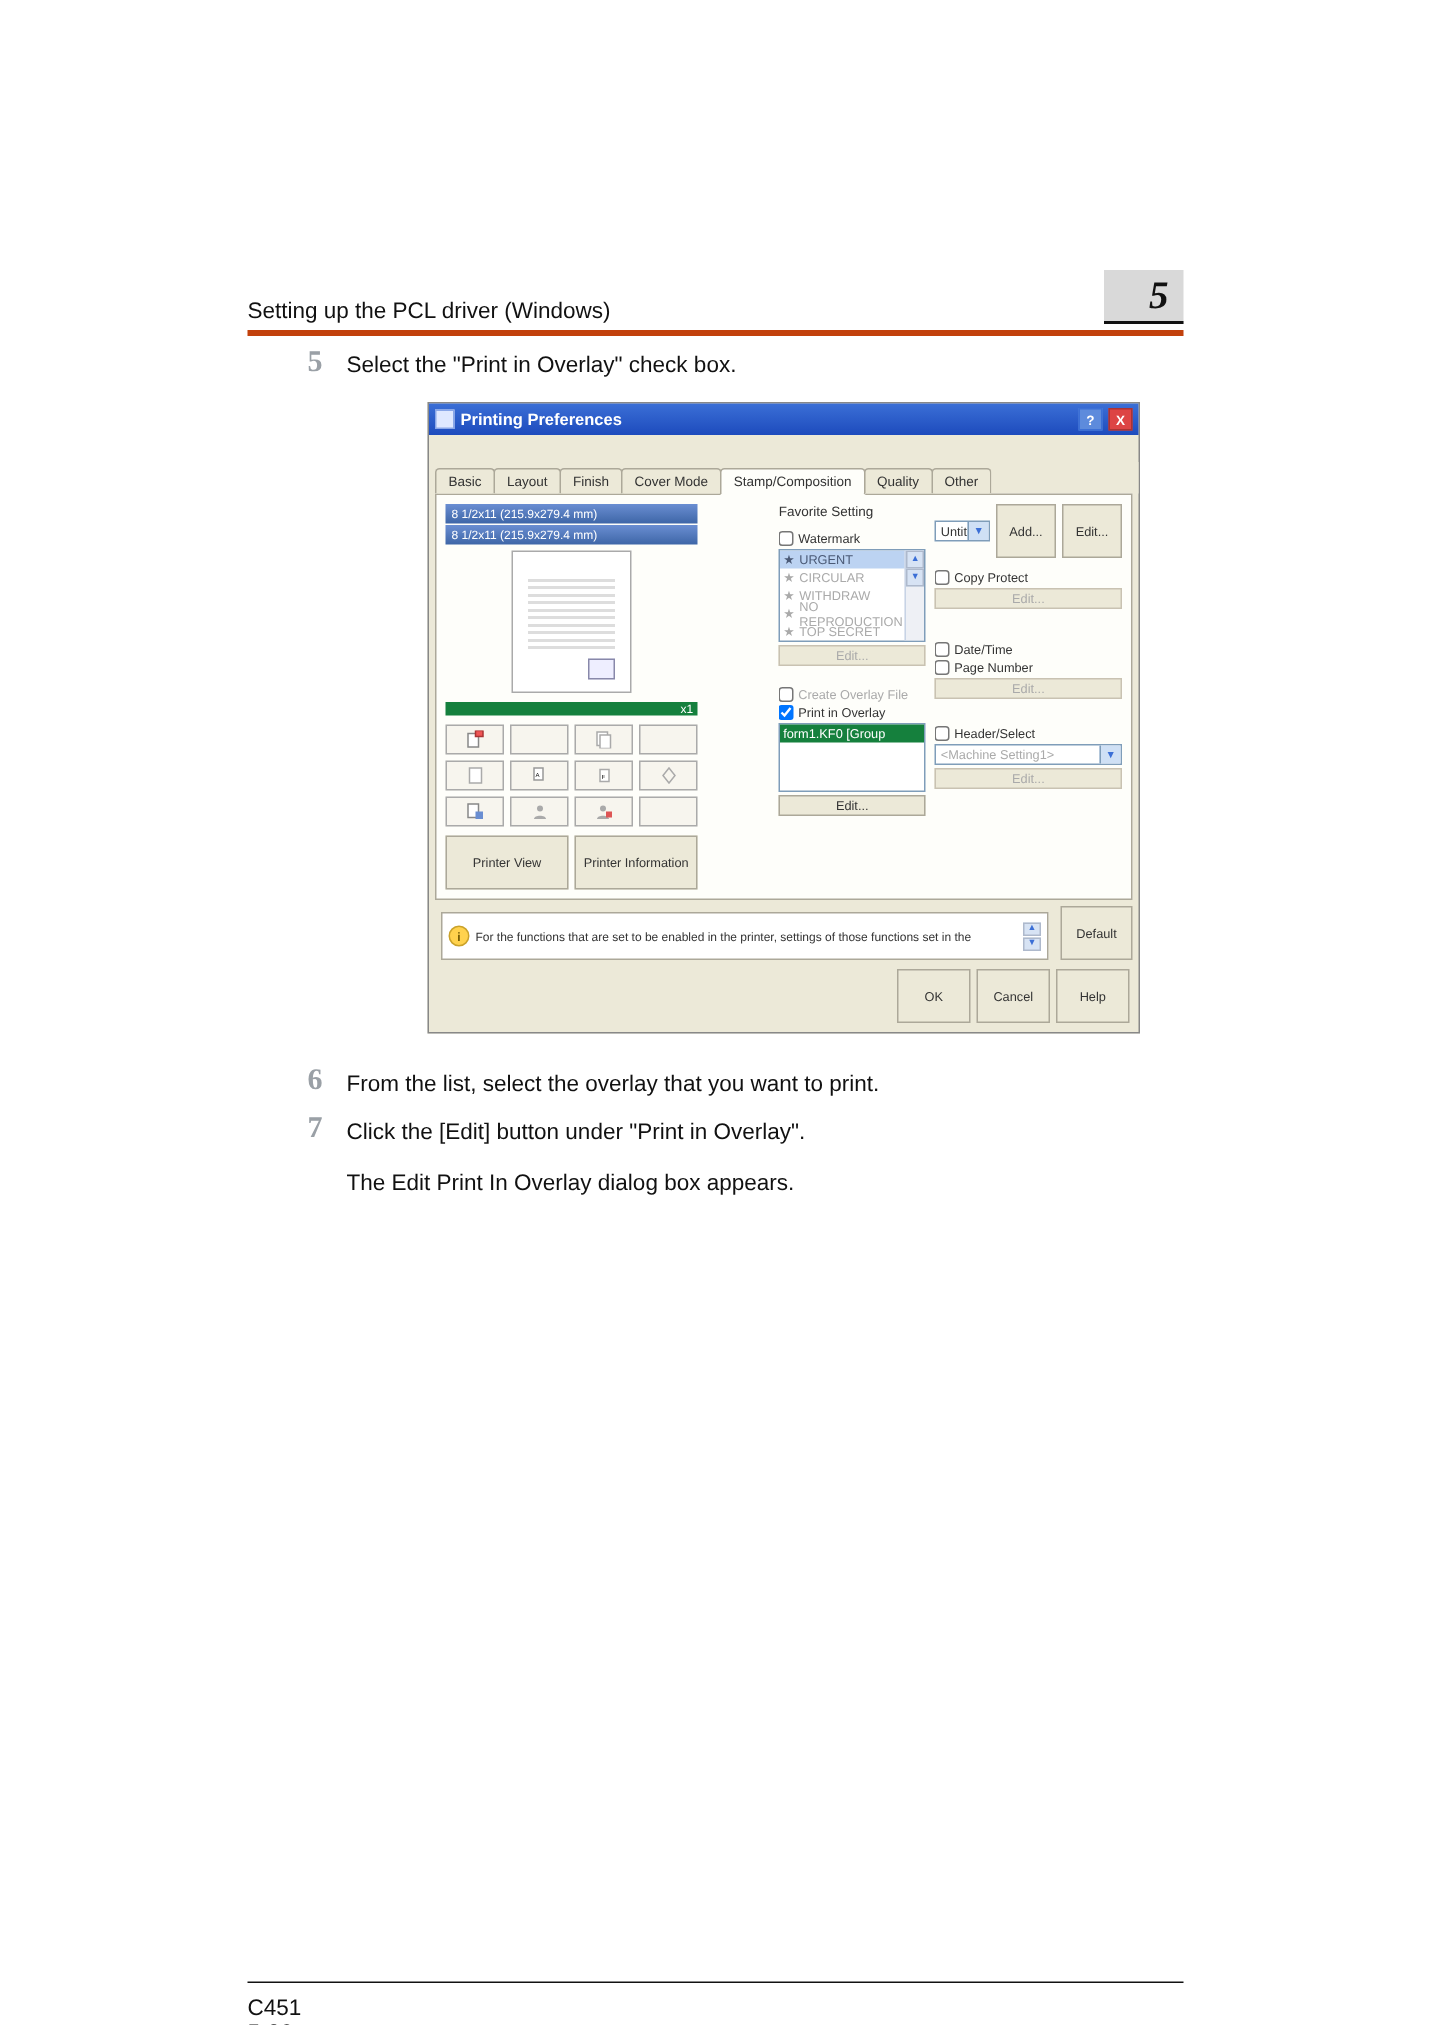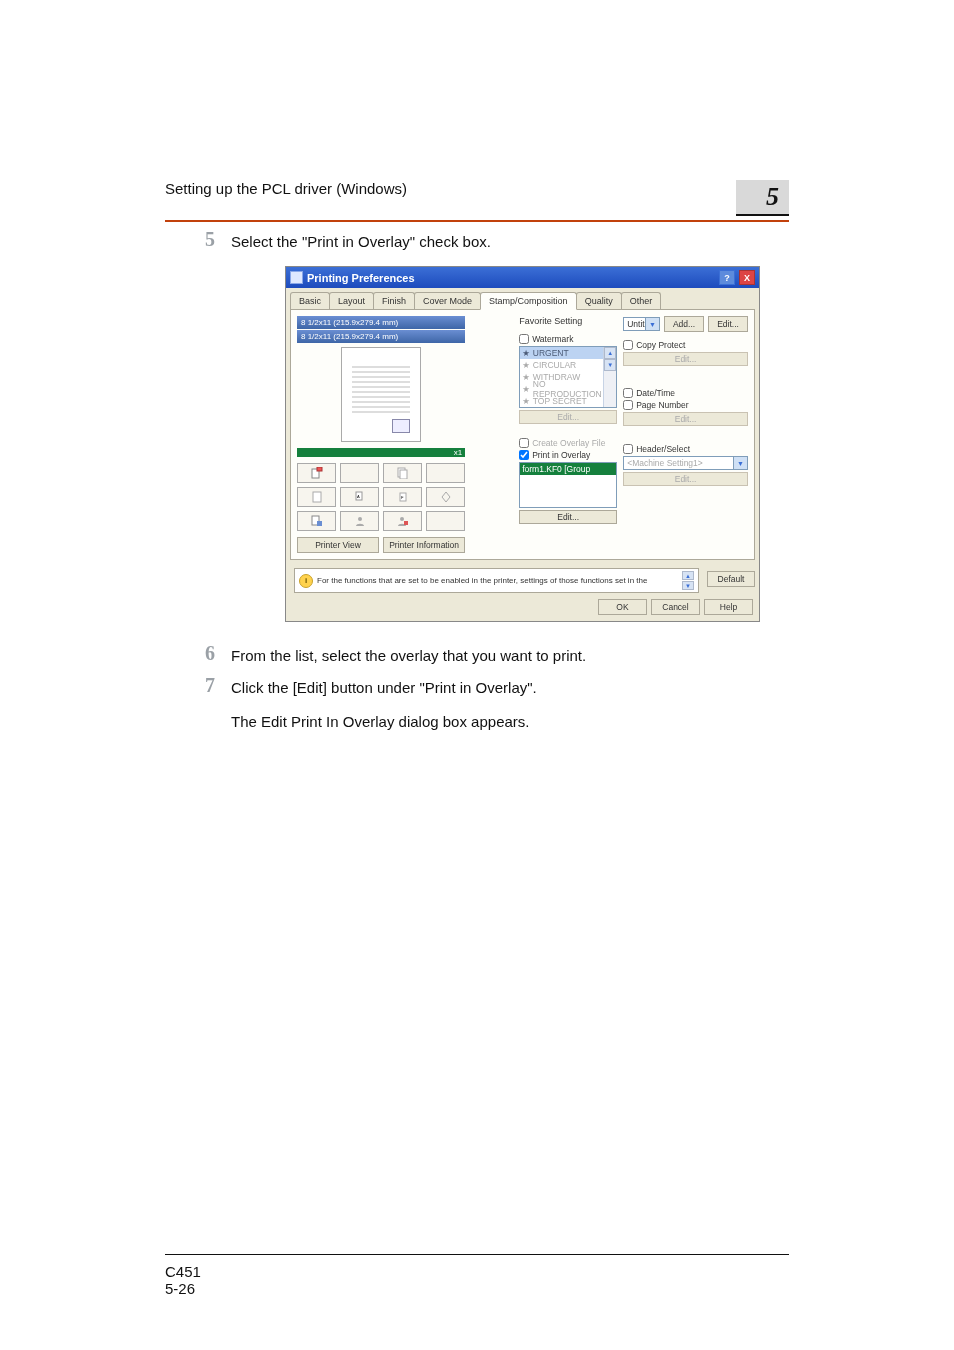--- a/index.html
+++ b/index.html
@@ -10,22 +10,22 @@
     width: 954px;
     margin: 0 auto;
     padding: 180px 0 0 0;
   }
   .page {
     padding: 0 165px;
   }
   .header-row {
     display: flex;
     justify-content: space-between;
-    align-items: flex-start;
-    border-bottom: 2px solid #c2410c;
+    align-items: flex-end;
+    border-bottom: 4px solid #c2410c;
     padding-bottom: 4px;
   }
   .header-left {
     font-size: 15px;
     color: #111;
   }
   .chapter-box {
     background: #d9d9d9;
     padding: 2px 10px 2px 30px;
     border-bottom: 2px solid #111;
@@ -89,20 +89,21 @@
     display:inline-flex; align-items:center; justify-content:center;
     font-weight:bold; font-size:9px;
     border:1px solid #a33;
     margin-left:1px;
   }
   .titlebar-btn.help { background: #5d8bdc; border-color:#3b6fd6;}
   .tabs {
     display:flex;
     padding: 4px 4px 0 4px;
     background:#ece9d8;
+    margin-top:18px;
   }
   .tab {
     padding: 3px 8px;
     background:#ece9d8;
     border:1px solid #aca899;
     border-bottom:none;
     margin-right:-1px;
     border-radius:3px 3px 0 0;
     color:#333;
     position:relative;
@@ -160,21 +161,21 @@
     height:20px;
     border:1px solid #aaa;
     background:#f7f5ee;
     display:flex; align-items:center; justify-content:center;
   }
   .igrid-cell svg { width:12px; height:12px; }
   .pv-row { display:flex; gap:4px; margin-top:6px; }
   .winbtn {
     border:1px solid #aca899;
     background:#ece9d8;
-    padding:2px 4px;
+    padding:12px 4px;
     font-size:8.5px;
     text-align:center;
   }
   .favrow { display:flex; gap:4px; align-items:center; margin-bottom:8px; }
   .combo {
     border:1px solid #7f9db9;
     background:#fff;
     padding:1px 3px;
     font-size:8.5px;
     flex:1;

